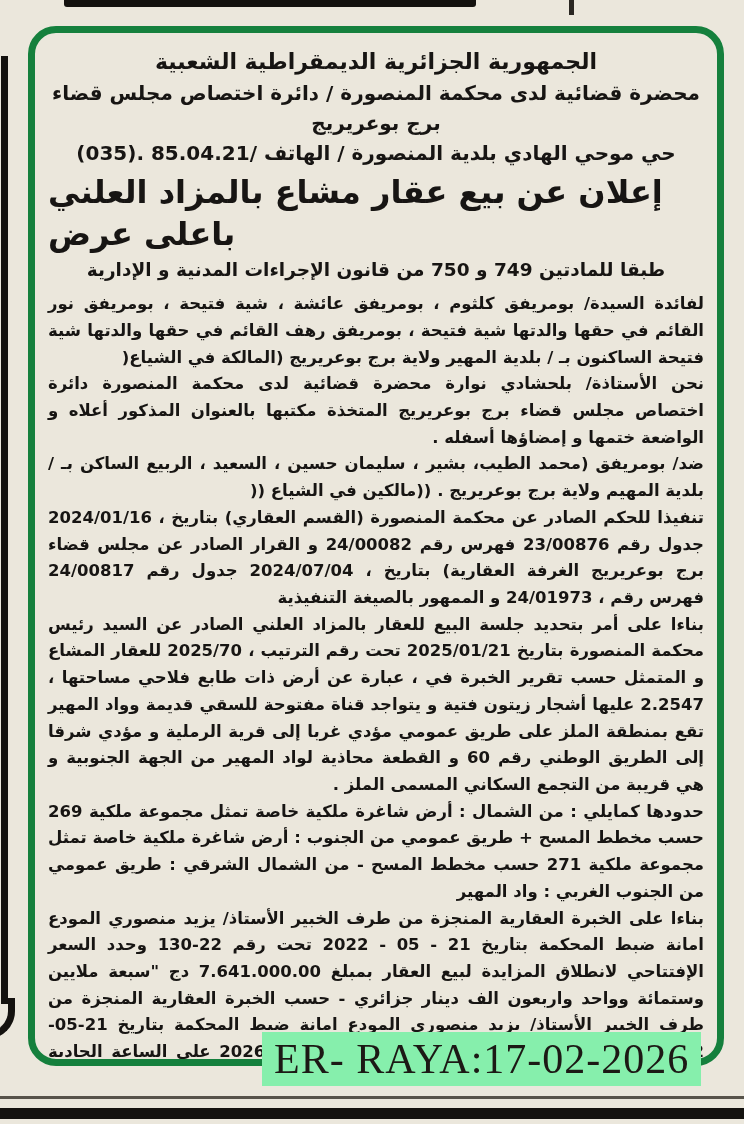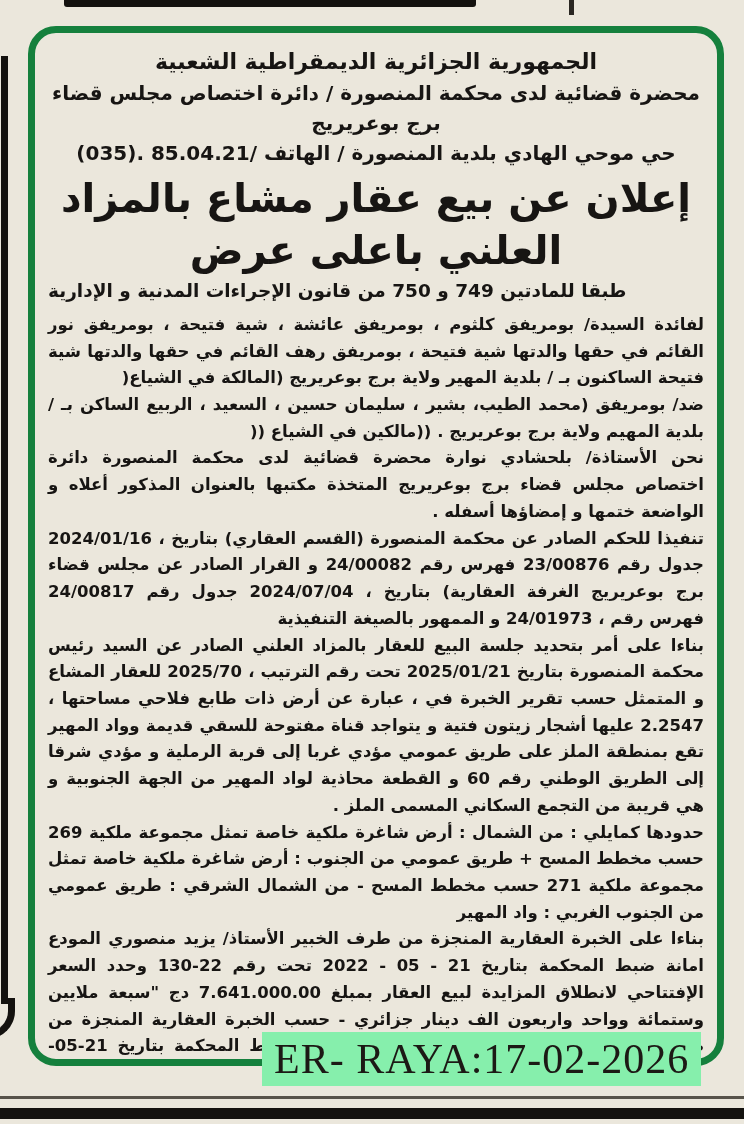--- a/index.html
+++ b/index.html
@@ -21,22 +21,22 @@
     position:absolute;left:28px;top:26px;width:696px;height:1040px;
     box-sizing:border-box;border:7px solid #15803d;border-radius:28px;
     z-index:1;
   }
   .content{
     direction:rtl;height:100%;box-sizing:border-box;overflow:hidden;
     padding:12px 13px 0 13px;font-weight:bold;
   }
   .hdr{text-align:center;font-size:20px;line-height:1.5;}
   .hdr1{font-size:22px;}
-  .main-title{text-align:center;font-size:40px;line-height:1.3;margin:4px 0 2px 0;font-weight:bold;}
-  .subtitle{text-align:left;font-size:18.5px;line-height:1.4;margin-bottom:8px;}
+  .main-title{text-align:left;font-size:32px;line-height:1.3;margin:4px 0 2px 0;font-weight:bold;}
+  .subtitle{text-align:center;font-size:18.5px;line-height:1.4;margin-bottom:8px;}
   .para{font-size:16.5px;line-height:1.62;text-align:justify;}
   
   .footer-plate{
     position:absolute;left:262px;top:1032px;z-index:5;
     direction:ltr;background:#86efac;padding:0 12px;
     font-family:"Liberation Serif",serif;font-size:42px;line-height:54px;
     letter-spacing:1px;color:#1c1915;white-space:nowrap;
   }
   
   .rule-thin{position:absolute;left:0;top:1096px;width:744px;height:3px;background:#57534a;}
@@ -53,22 +53,22 @@
 <div class="frame">
   <div class="content">
     <div class="hdr hdr1">الجمهورية الجزائرية الديمقراطية الشعبية</div>
     <div class="hdr">محضرة قضائية لدى محكمة المنصورة / دائرة اختصاص مجلس قضاء برج بوعريريج</div>
     <div class="hdr">حي موحي الهادي بلدية المنصورة / الهاتف /85.04.21 .(035)</div>
 
     <div class="main-title">إعلان عن بيع عقار مشاع بالمزاد العلني باعلى عرض</div>
     <div class="subtitle">طبقا للمادتين 749 و 750 من قانون الإجراءات المدنية و الإدارية</div>
 
     <div class="para">لفائدة السيدة/ بومريفق كلثوم ، بومريفق عائشة ، شية فتيحة ، بومريفق نور القائم في حقها والدتها شية فتيحة ، بومريفق رهف القائم في حقها والدتها شية فتيحة الساكنون بـ / بلدية المهير ولاية برج بوعريريج (المالكة في الشياع(</div>
+    <div class="para">نحن الأستاذة/ بلحشادي نوارة محضرة قضائية لدى محكمة المنصورة دائرة اختصاص مجلس قضاء برج بوعريريج المتخذة مكتبها بالعنوان المذكور أعلاه و الواضعة ختمها و إمضاؤها أسفله .</div>
     <div class="para">ضد/ بومريفق (محمد الطيب، بشير ، سليمان حسين ، السعيد ، الربيع الساكن بـ / بلدية المهيم ولاية برج بوعريريج . ((مالكين في الشياع ((</div>
-    <div class="para">نحن الأستاذة/ بلحشادي نوارة محضرة قضائية لدى محكمة المنصورة دائرة اختصاص مجلس قضاء برج بوعريريج المتخذة مكتبها بالعنوان المذكور أعلاه و الواضعة ختمها و إمضاؤها أسفله .</div>
     <div class="para">تنفيذا للحكم الصادر عن محكمة المنصورة (القسم العقاري) بتاريخ ، 2024/01/16 جدول رقم 23/00876 فهرس رقم 24/00082 و القرار الصادر عن مجلس قضاء برج بوعريريج الغرفة العقارية) بتاريخ ، 2024/07/04 جدول رقم 24/00817 فهرس رقم ، 24/01973 و الممهور بالصيغة التنفيذية</div>
     <div class="para">بناءا على أمر بتحديد جلسة البيع للعقار بالمزاد العلني الصادر عن السيد رئيس محكمة المنصورة بتاريخ 2025/01/21 تحت رقم الترتيب ، 2025/70 للعقار المشاع و المتمثل حسب تقرير الخبرة في ، عبارة عن أرض ذات طابع فلاحي مساحتها ، 2.2547 عليها أشجار زيتون فتية و يتواجد قناة مفتوحة للسقي قديمة وواد المهير تقع بمنطقة الملز على طريق عمومي مؤدي غربا إلى قرية الرملية و مؤدي شرقا إلى الطريق الوطني رقم 60 و القطعة محاذية لواد المهير من الجهة الجنوبية و هي قريبة من التجمع السكاني المسمى الملز .</div>
     <div class="para">حدودها كمايلي : من الشمال : أرض شاغرة ملكية خاصة تمثل مجموعة ملكية 269 حسب مخطط المسح + طريق عمومي من الجنوب : أرض شاغرة ملكية خاصة تمثل مجموعة ملكية 271 حسب مخطط المسح - من الشمال الشرقي : طريق عمومي من الجنوب الغربي : واد المهير</div>
     <div class="para">بناءا على الخبرة العقارية المنجزة من طرف الخبير الأستاذ/ يزيد منصوري المودع امانة ضبط المحكمة بتاريخ 21 - 05 - 2022 تحت رقم 22-130 وحدد السعر الإفتتاحي لانطلاق المزايدة لبيع العقار بمبلغ 7.641.000.00 دج "سبعة ملايين وستمائة وواحد واربعون الف دينار جزائري - حسب الخبرة العقارية المنجزة من طرف الخبير الأستاذ/ يزيد منصوري المودع امانة ضبط المحكمة بتاريخ 21-05-2022 تحت رقم 22-130 و يكون البيع يوم 24 /02/ 2026 على الساعة الحادية عشرة صباحا بقاعة الجلسات محكمة منصورة باعلى عرض</div>
 
   </div>
 </div>
 
 <div class="footer-plate">ER- RAYA:17-02-2026</div>
 

